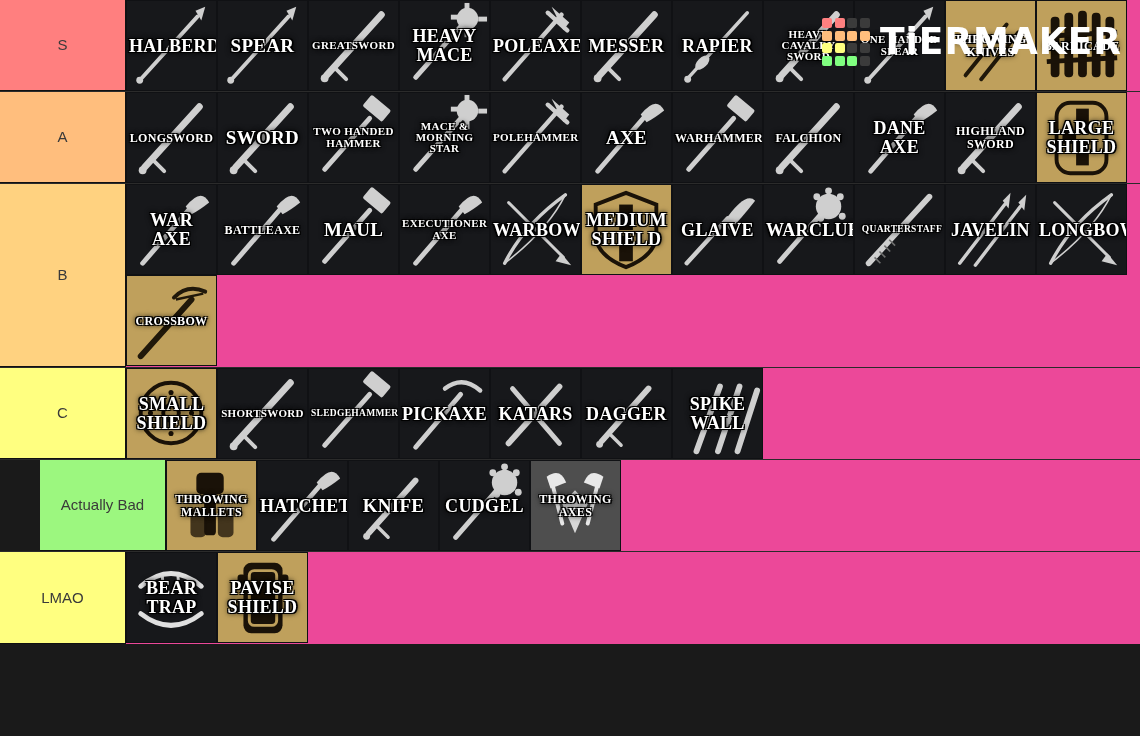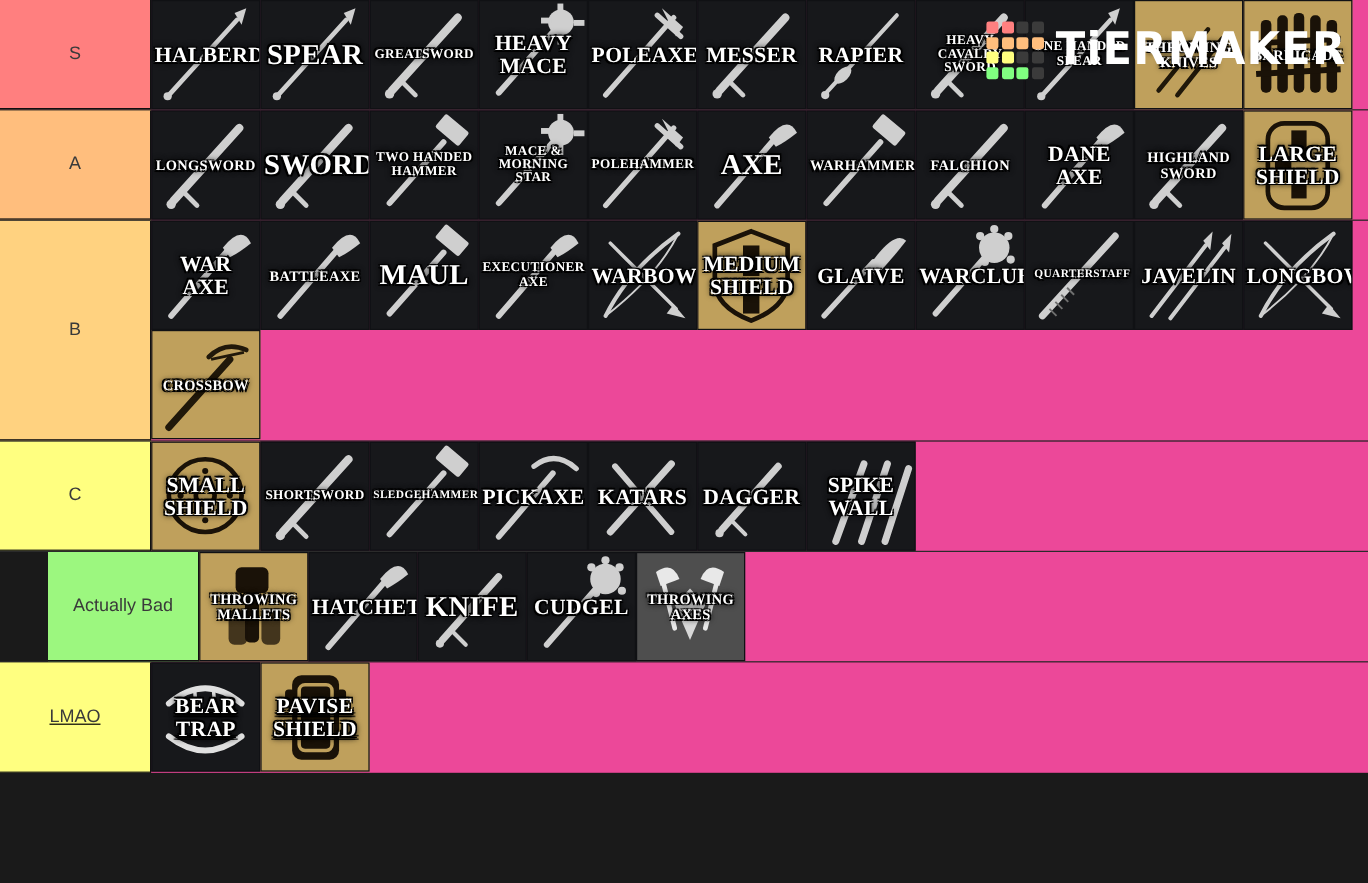--- a/index.html
+++ b/index.html
@@ -16,21 +16,21 @@
     background:#1a1a1a;
     display:flex;flex-direction:column;
   }
   .tier-row{
     display:flex;
     align-items:stretch;
     border-bottom:1px solid #2b2b2b;
     box-sizing:border-box;
     background:#1a1a1a;
   }
-  .tier-row:last-child{border-bottom:none;text-decoration:underline;}
+  .tier-row:last-child{border-bottom:none;}
 
   .tier-label{
     width:126px;
     min-width:126px;
     box-sizing:border-box;
     display:flex;
     align-items:center;
     justify-content:center;
     text-align:center;
     color:#3a3a3a;
@@ -90,21 +90,21 @@
       -1.4px  1.4px 0 #000, 1.4px  1.4px 0 #000,
       0 0 4px #000, 0 0 6px #000;
     line-height:1.0;
     letter-spacing:0.3px;
     padding:0 2px;
     box-sizing:border-box;
     font-variant:small-caps;
     text-transform:uppercase;
   }
   
-  .len-xs .tile-label{font-size:24px;font-family:Liberation Serif, serif;}
+  .len-xs .tile-label{font-size:19px;font-family:Liberation Serif, serif;}
   .len-s  .tile-label{font-size:18px;}
   .len-m  .tile-label{font-size:12px;}
   .len-l  .tile-label{font-size:11px;}
   .len-xl .tile-label{font-size:9.5px;text-align:right;}
 
   .multiline .tile-label{line-height:1.02;}
 
   
   .brand{
     position:absolute;

